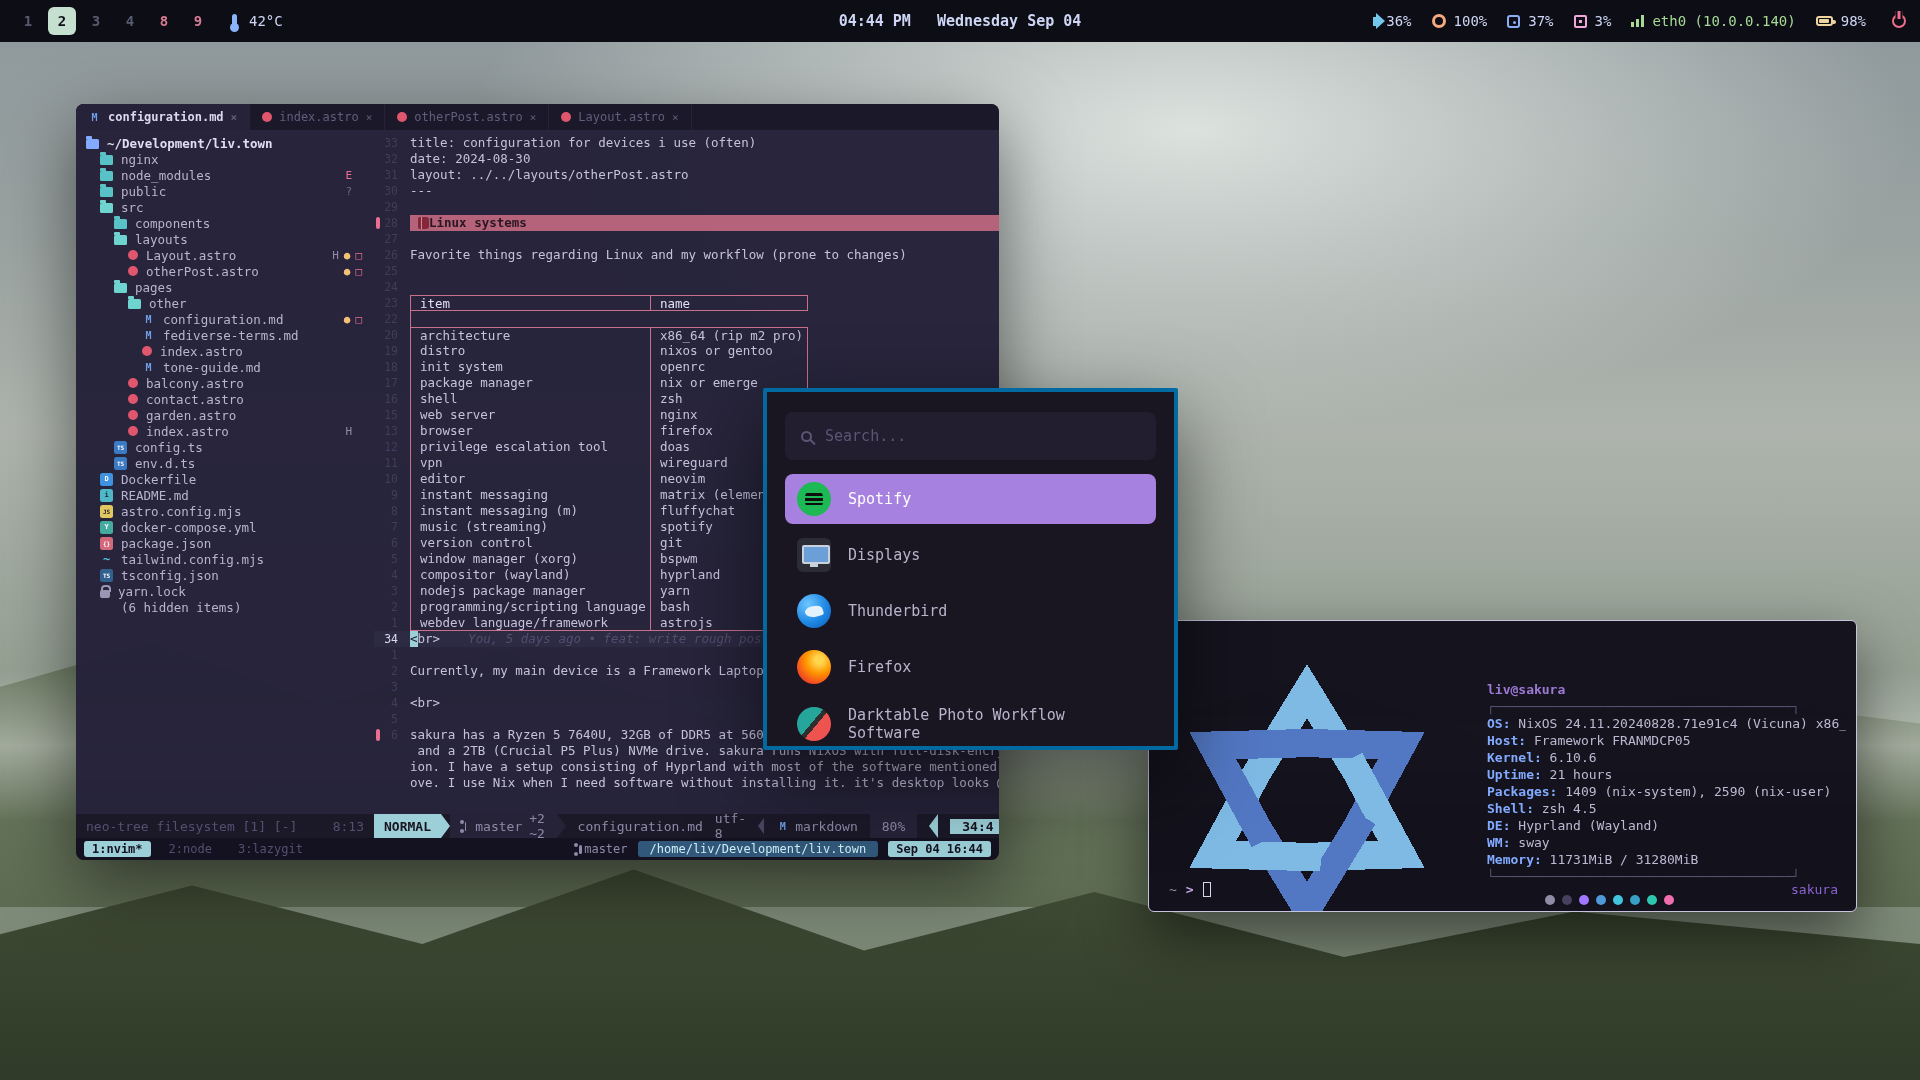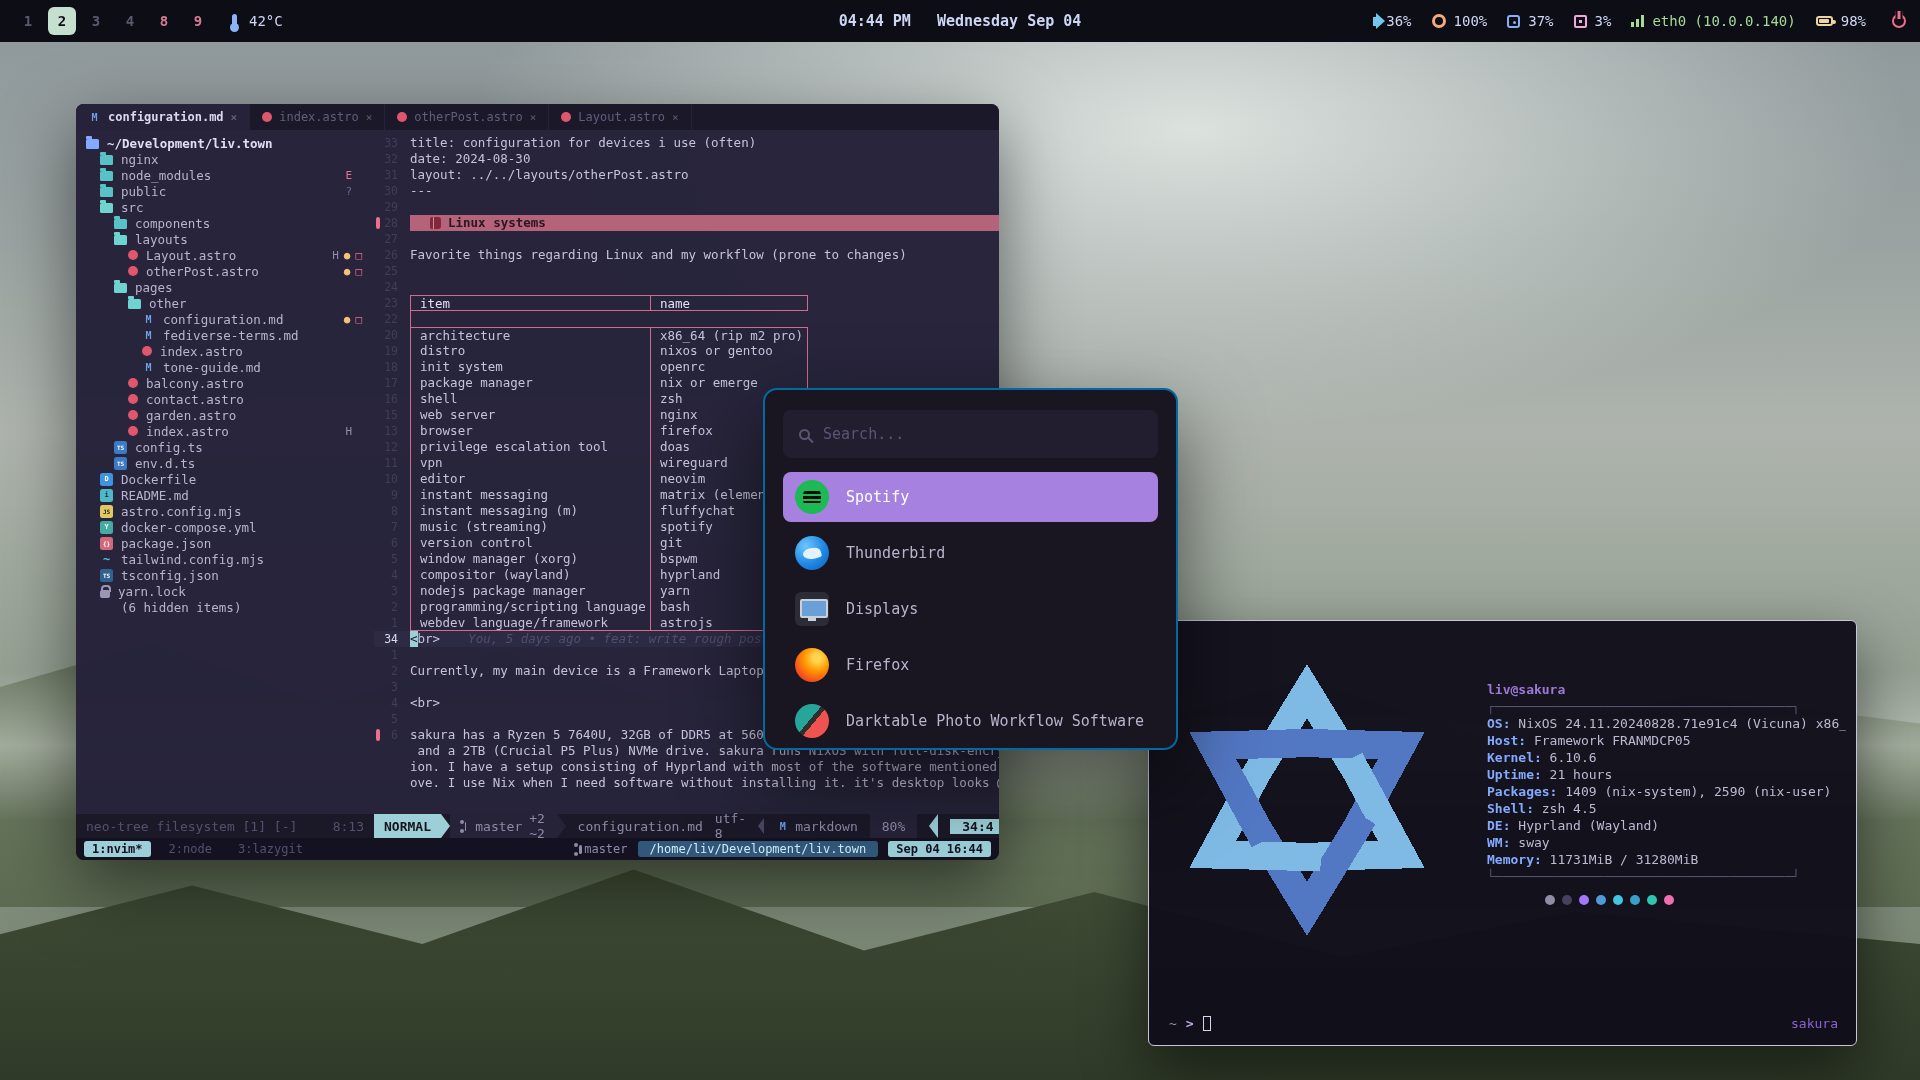--- a/index.html
+++ b/index.html
@@ -75,21 +75,21 @@
   .tree-row{display:flex;gap:8px;align-items:center;height:16px;padding-right:12px}
   .lvl1{padding-left:14px}.lvl2{padding-left:28px}.lvl3{padding-left:42px}.lvl4{padding-left:56px}
   .tree-label{white-space:nowrap;overflow:hidden}
   .tree-marks{margin-left:auto;display:flex;gap:5px;font-size:11px;align-items:center}
   .tree-dot{color:#f6c177}.tree-box{color:#eb6f92}
   
   .editor{flex:1;padding-top:5px;overflow:hidden;position:relative;color:#c6c2de;line-height:16px}
   .eline{display:flex;height:16px;line-height:16px;position:relative;white-space:pre}
   .gut{width:36px;flex:none;text-align:right;padding-right:12px;color:#413d5b;font-size:11.5px}
   .signed::before{content:"";position:absolute;left:2px;top:2px;width:4px;height:12px;background:var(--pink,#eb6f92);border-radius:2px}
-  .hbar{flex:1;background:var(--rose,#b4637a);color:#2a1722;font-weight:bold;display:flex;align-items:center;gap:7px;padding-left:20px}
+  .hbar{flex:1;background:var(--rose,#b4637a);color:#2a1722;font-weight:bold;display:flex;align-items:center;gap:0;padding-left:8px}
   .book-icon{width:11px;height:12px;background:#832739;border-radius:2px 3px 3px 2px;position:relative;flex:none}
   .book-icon::before{content:"";position:absolute;left:2.5px;top:0;bottom:0;width:1.5px;background:#c98d9c}
   .tc1{width:240px;flex:none;padding-left:9px;overflow:hidden}
   .tc2{width:158px;flex:none;padding-left:9px;overflow:hidden}
   .trow .tc1{border-left:1.5px solid #c96f8c}
   .trow .tc2{border-left:1.5px solid #c96f8c;border-right:1.5px solid #c96f8c}
   .trow.head .tc1,.trow.head .tc2{border-top:1.5px solid #c96f8c;border-bottom:1.5px solid #c96f8c;color:#e2def6}
   .trow.spacer .tc2{border:none}
   .trow.first .tc1,.trow.first .tc2{border-top:1.5px solid #c96f8c}
   .trow.last .tc1,.trow.last .tc2{border-bottom:1.5px solid #c96f8c}
@@ -118,43 +118,43 @@
   
   .tmuxbar{height:22px;flex:none;background:#141220;display:flex;align-items:center;font-size:12px;color:#544f70;padding:0 8px;gap:4px}
   .tmux-left{display:flex;gap:10px;align-items:center}
   .tmux-win{padding:0 8px;height:16px;display:flex;align-items:center;border-radius:3px}
   .tmux-win.active{background:var(--teal,#9ccfd8);color:#141220;font-weight:bold}
   .tmux-right{margin-left:auto;display:flex;gap:10px;align-items:center}
   .tmux-branch{color:#8d89a8;display:flex;align-items:center}
   .tmux-path{background:#31587a;color:#cdeef4;padding:0 12px;height:16px;display:flex;align-items:center;border-radius:3px}
   .tmux-date{background:var(--teal,#9ccfd8);color:#141220;padding:0 8px;height:16px;display:flex;align-items:center;border-radius:3px;font-weight:bold}
   
-  #launcher{position:absolute;left:763px;top:388px;width:415px;height:362px;background:#191622;border:2px solid #0369a1;
-    border-radius:14px;box-shadow:0 30px 80px rgba(0,0,0,.55);z-index:30;overflow:hidden;padding:20px 18px}
+  #launcher{position:absolute;left:763px;top:388px;width:415px;height:362px;background:#191622;border:4px solid #0369a1;
+    border-radius:2px;box-shadow:0 30px 80px rgba(0,0,0,.55);z-index:30;overflow:hidden;padding:20px 18px}
   .search{height:48px;background:#221e30;border-radius:8px;display:flex;align-items:center;gap:13px;padding:0 16px}
   .search-icon{width:11px;height:11px;border:2px solid #5a5574;border-radius:50%;position:relative;flex:none}
   .search-icon::after{content:"";position:absolute;width:7px;height:2px;background:#5a5574;transform:rotate(45deg);right:-6px;bottom:-3px}
   .search input{background:transparent;border:none;outline:none;color:#cdc9e0;font:15px "DejaVu Sans Mono",monospace;flex:1}
   .search input::placeholder{color:#5a5574}
   .list{margin-top:14px;display:flex;flex-direction:column;gap:6px}
   .litem{display:flex;align-items:center;gap:17px;padding:8px 12px;border-radius:8px;color:#b9b4cc;font-size:15px}
   .litem.selected{background:var(--highlight,#a781e0);color:#fff}
   .app-icon{width:34px;height:34px;border-radius:50%;flex:none;position:relative;font-style:normal}
   .spotify-icon{background:var(--spotify,#1db954)}
   .spotify-icon::before{content:"";position:absolute;left:8px;right:8px;top:10px;bottom:9px;border-radius:30%;
     background:linear-gradient(180deg,transparent 0 1px,#0d0d0d 1px 4px,transparent 4px 6px,#0d0d0d 6px 9px,transparent 9px 11px,#0d0d0d 11px 13px,transparent 13px)}
   .thunderbird-icon{background:radial-gradient(circle at 32% 30%,#6ec6ff,#1e88e5 55%,#0d5bb5)}
   .thunderbird-icon::before{content:"";position:absolute;left:8px;top:12px;width:18px;height:11px;background:#e3f2fd;border-radius:50% 60% 20% 70%;transform:rotate(-15deg)}
   .displays-icon{border-radius:6px;background:#2c2c36}
   .displays-icon::before{content:"";position:absolute;left:5px;top:7px;width:24px;height:15px;background:#6a9fd8;border:2px solid #c9d2dc;border-radius:2px}
   .displays-icon::after{content:"";position:absolute;left:13px;bottom:5px;width:8px;height:3px;background:#c9d2dc}
   .firefox-icon{background:radial-gradient(circle at 65% 30%,#ffd54f 0 12%,#ff9800 40%,#f4511e 70%,#c62828 100%)}
   .darktable-icon{background:linear-gradient(130deg,#26a69a 0 45%,#2f2f2f 45% 55%,#ef5350 55%)}
   
-  #fetch{position:absolute;left:1148px;top:620px;width:709px;height:426px;background:rgba(17,14,26,.97);
+  #fetch{position:absolute;left:1148px;top:620px;width:709px;height:292px;background:rgba(17,14,26,.97);
     border:1.5px solid #c5c3dd;border-radius:6px;z-index:20;box-shadow:0 24px 60px rgba(0,0,0,.5);font-size:13px;color:#b9b6cc;overflow:hidden}
   .logo{position:absolute;left:22px;top:34px}
   .finfo{position:absolute;left:338px;top:60px;right:10px;line-height:17px;white-space:nowrap;overflow:hidden}
   .ftitle{color:#9d79d6;font-weight:bold}
   .fsep{color:#55516e}
   .flabel{color:#82aaff;font-weight:bold}
   .fvalue{color:#bdb9d2}
   .dots{display:flex;gap:7px;margin-top:10px;padding-left:58px}
   .dot{width:10px;height:10px;border-radius:50%}
   .fprompt{position:absolute;left:20px;bottom:14px;display:flex;gap:9px;align-items:center;color:#908caa}
@@ -866,27 +866,27 @@
     <input type="text" readonly="" placeholder="Search..." style="">
   </div>
   <div class="list">
 
       <div class="litem selected">
         <i class="app-icon spotify-icon"></i>
         <span>Spotify</span>
       </div>
 
       <div class="litem">
+        <i class="app-icon displays-icon"></i>
+        <span>Displays</span>
+      </div>
+
+      <div class="litem">
         <i class="app-icon thunderbird-icon"></i>
         <span>Thunderbird</span>
-      </div>
-
-      <div class="litem">
-        <i class="app-icon displays-icon"></i>
-        <span>Displays</span>
       </div>
 
       <div class="litem">
         <i class="app-icon firefox-icon"></i>
         <span>Firefox</span>
       </div>
 
       <div class="litem">
         <i class="app-icon darktable-icon"></i>
         <span>Darktable Photo Workflow Software</span>

